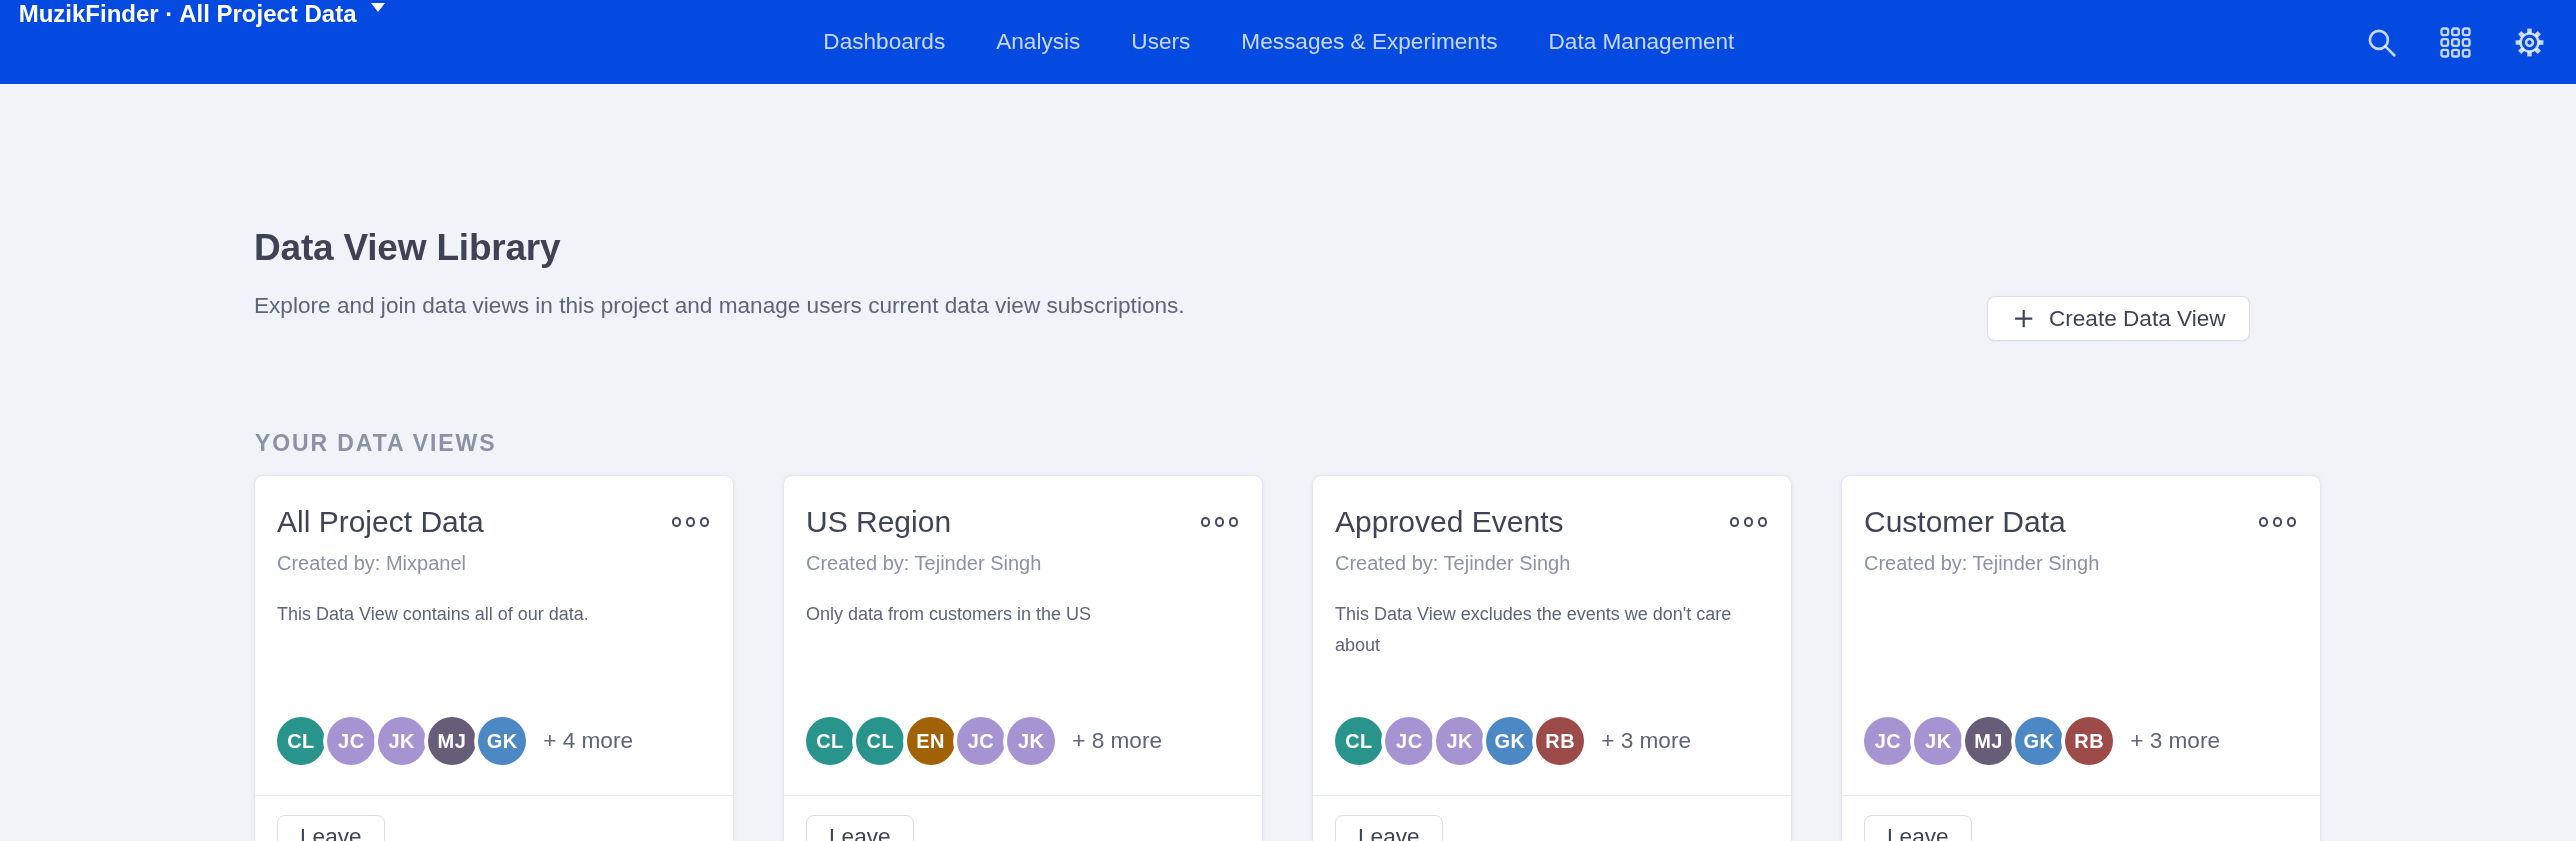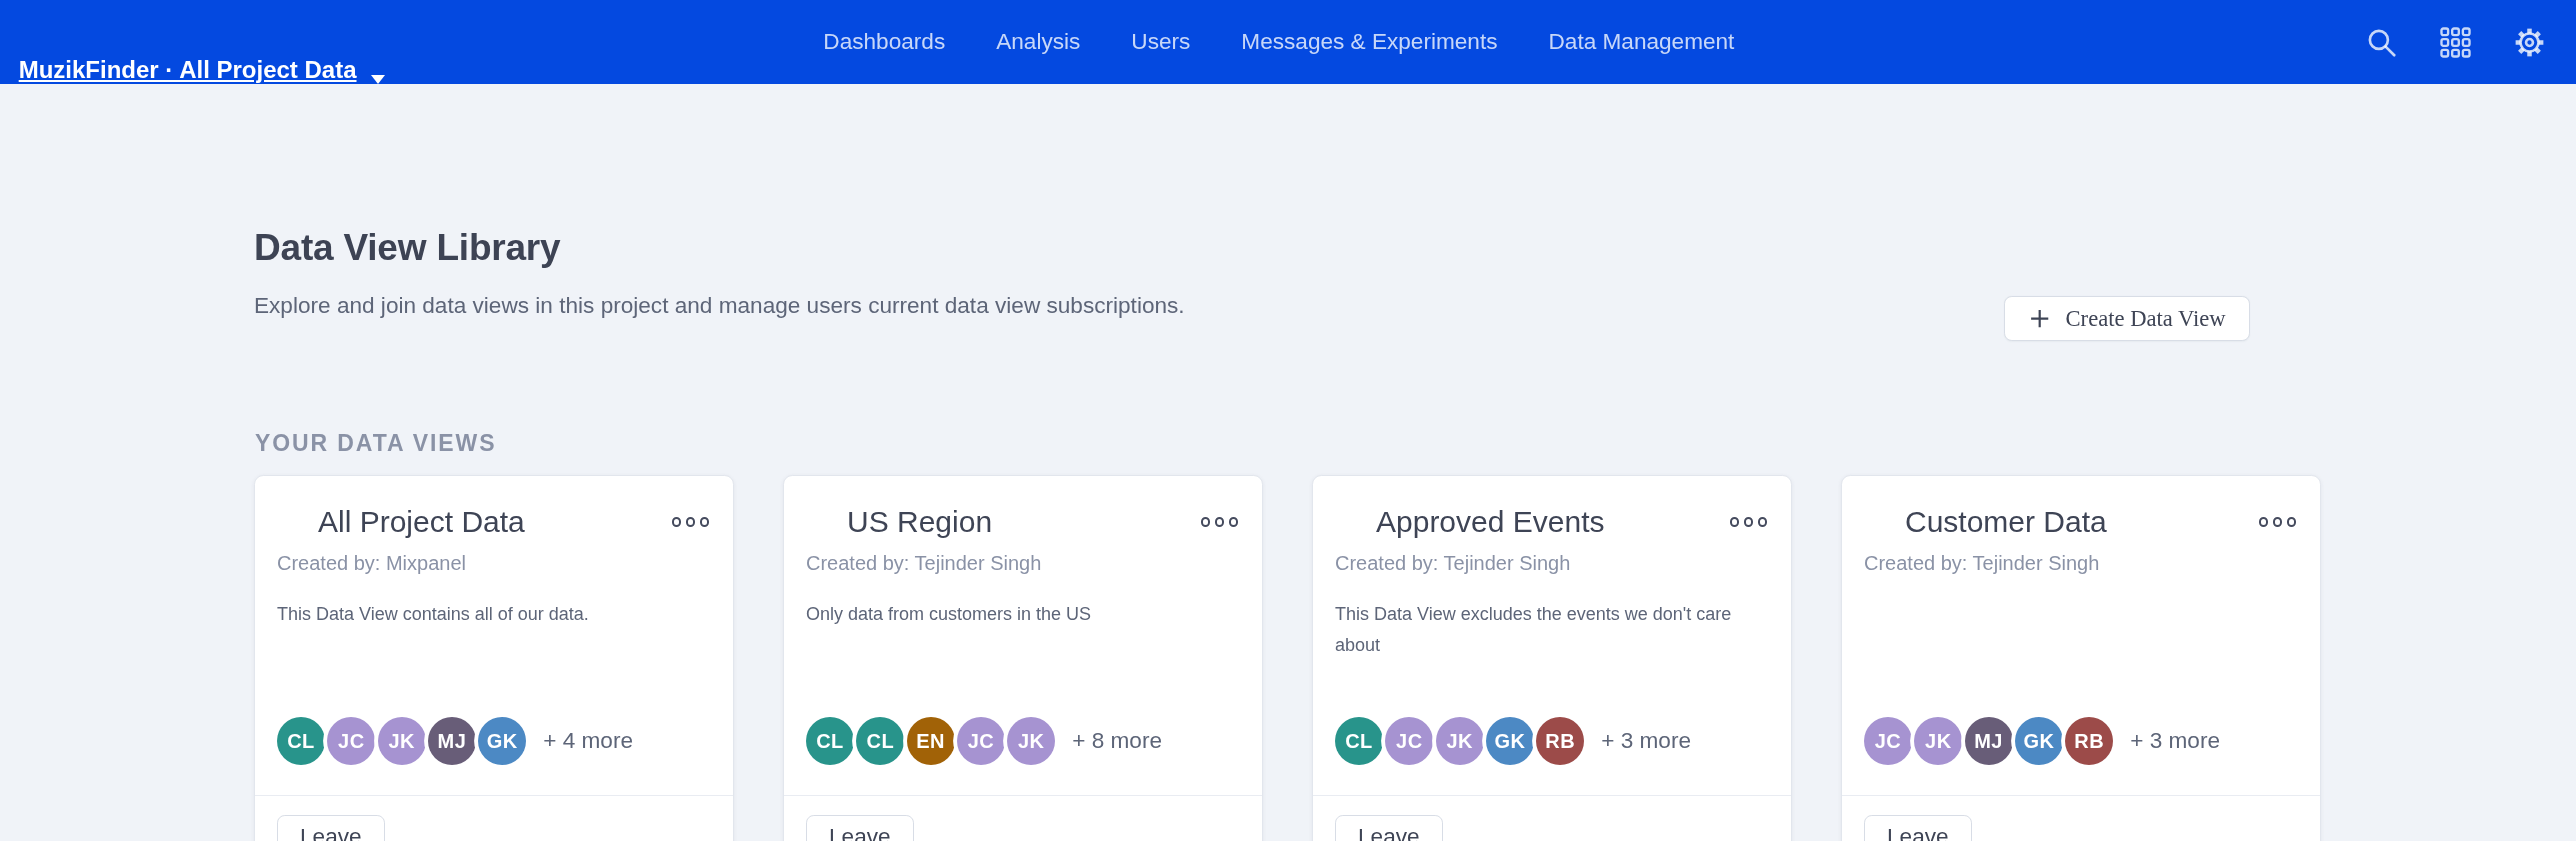--- a/index.html
+++ b/index.html
@@ -15,23 +15,23 @@
   
   .topbar {
     position:relative;
     height:84px;
     background:#0449e0;
     display:flex;
     align-items:center;
   }
   .project-switcher {
     position:absolute; left:18.7px; top:0; height:100%;
-    display:flex; align-items:flex-end;
+    display:flex; align-items:flex-start;
     color:#ffffff; font-size:24px; font-weight:bold;
-    cursor:pointer; white-space:nowrap;text-decoration:underline;
+    cursor:pointer; white-space:nowrap;
   }
   .caret-down {
     width:0; height:0; margin-left:14px; margin-top:3.1px;
     border-left:7.8px solid transparent;
     border-right:7.8px solid transparent;
     border-top:9.3px solid #ffffff;
   }
   .nav-center {
     position:absolute; left:50%; top:0; height:100%;
     transform:translateX(-51%);
@@ -59,21 +59,21 @@
     position:absolute; left:254px; top:207px;
     font-size:22.6px; color:#5d6578; line-height:30px;
   }
   .create-btn {
     position:absolute; top:212px; right:326px;
     height:45px; padding:0 23.4px;
     display:flex; align-items:center; gap:14px;
     background:#ffffff;
     border:1.2px solid #d8dde6; border-radius:7.8px;
     font-size:22.6px; font-weight:500; color:#3e4455;
-    cursor:pointer; box-shadow:0 0.8px 1.6px rgba(60,70,90,0.05);font-family:Liberation Serif, serif;
+    cursor:pointer; box-shadow:0 0.8px 1.6px rgba(60,70,90,0.05);
   }
   .create-btn svg { display:block; }
 
   .section-label {
     position:absolute; left:255px; top:346px;
     font-size:23px; font-weight:bold; letter-spacing:1.9px;
     color:#8a92a6;
   }
 
   
@@ -83,21 +83,21 @@
   }
   .card {
     width:480px; height:414px;
     background:#ffffff;
     border:0.8px solid #e2e6ed; border-radius:9.3px;
     box-shadow:0 1.6px 4.7px rgba(50,60,90,0.07);
     display:flex; flex-direction:column;
     overflow:hidden;
   }
   .card-body { flex:1; position:relative; padding:28px 22px 0 22px; }
-  .card-header { display:flex; justify-content:space-between; align-items:center;margin-left:41px; }
+  .card-header { display:flex; justify-content:space-between; align-items:center; }
   .card-title { font-size:30px; font-weight:400; color:#3e4455; line-height:36px; }
   .menu-btn { display:flex; gap:4.7px; cursor:pointer; padding:4.7px 1.6px; }
   .menu-dot {
     width:9.3px; height:9.3px; border-radius:50%;
     border:2.6px solid #454b5e; background:transparent;
   }
   .created-by { margin-top:11px; font-size:20px; color:#8a92a6; line-height:25px; }
   .card-desc { margin-top:23.4px; font-size:18px; color:#5d6578; line-height:31px; }
   .avatar-row {
     position:absolute; left:22px; bottom:30px;

